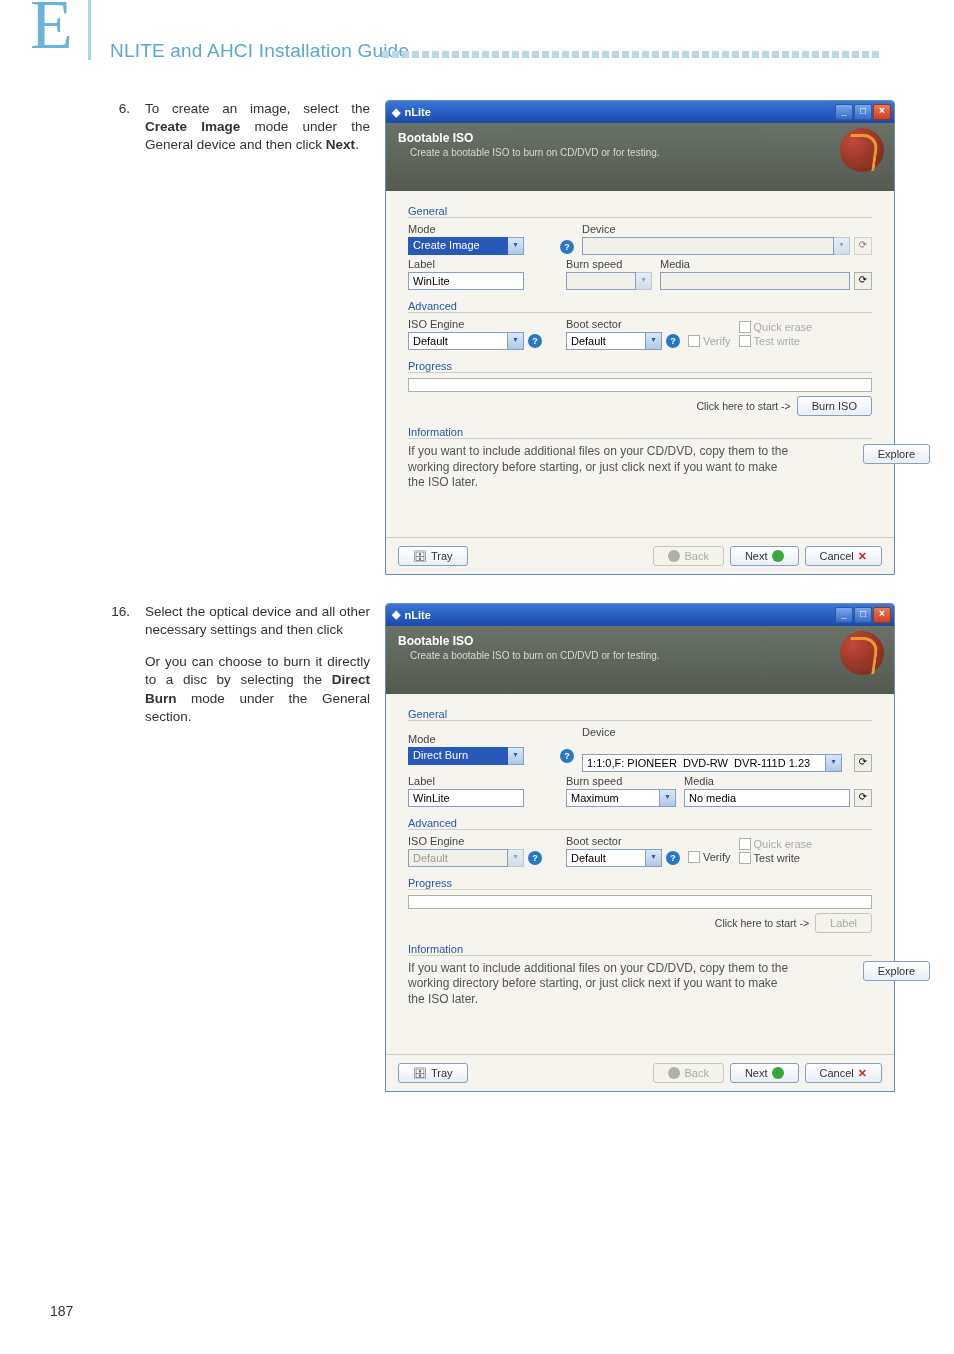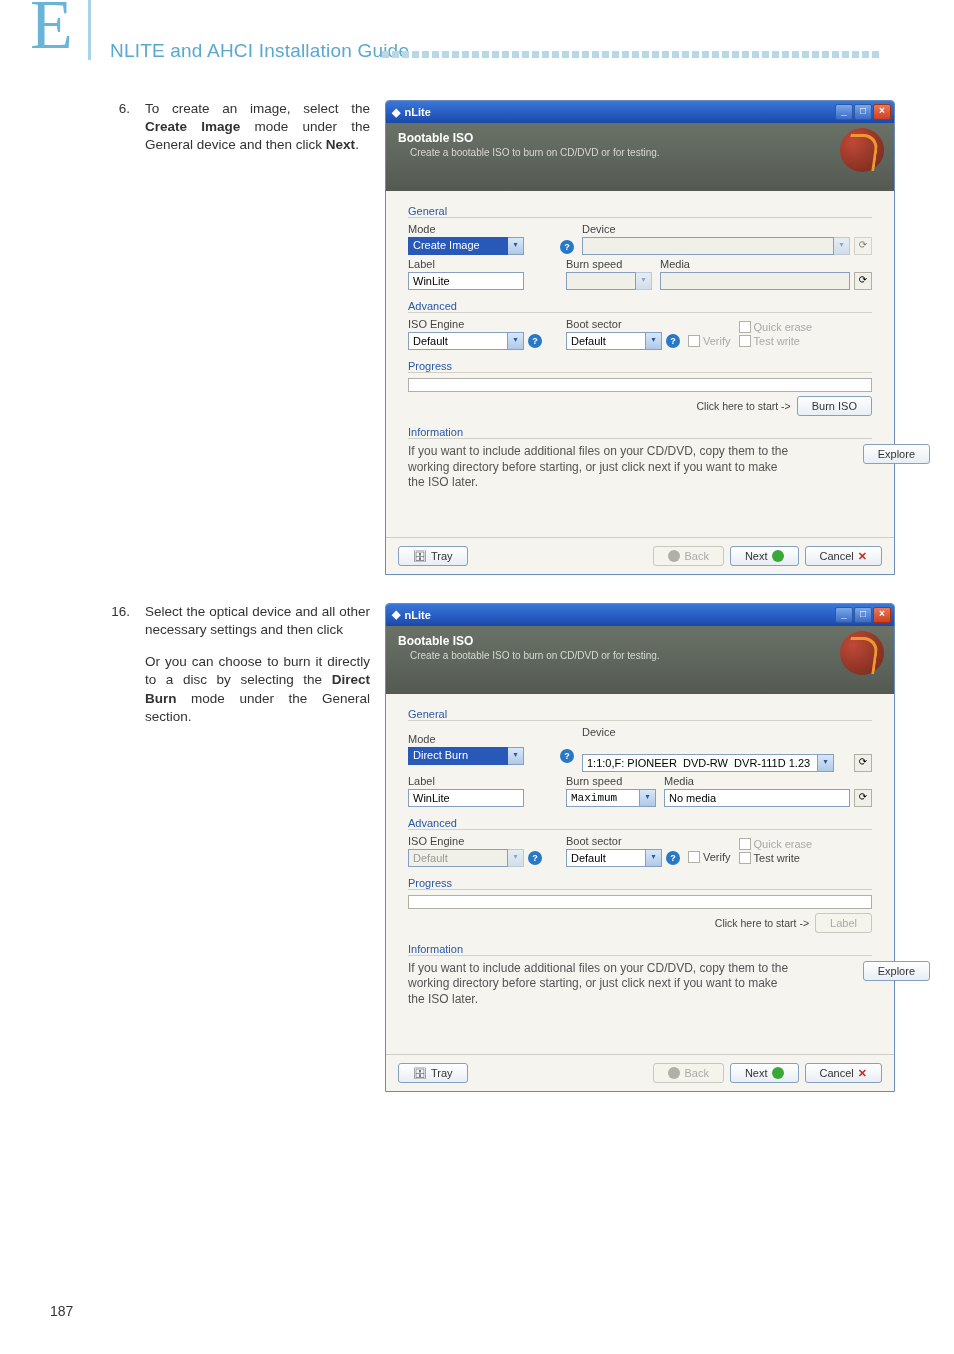--- a/index.html
+++ b/index.html
@@ -504,38 +504,38 @@
             <div class="combo">
               <div class="sel hl" style="width:100px;">Direct Burn</div>
               <div class="dd">▾</div>
             </div>
           </div>
           <div style="margin-left:-6px;margin-top:15px;">
               <div class="help-ic">?</div>
             </div>
           <div style="flex:1;">
             <span class="lbl">Device</span>
-            <div style="display:flex;gap:20px;margin-top:16px;">
+            <div style="display:flex;gap:12px;margin-top:16px;">
               <div class="combo" style="flex:1;">
                 <input class="txt-in" style="flex: 1 1 0%;" value="1:1:0,F: PIONEER  DVD-RW  DVR-111D 1.23">
                 <div class="dd">▾</div>
               </div>
               <div class="btn-ic">⟳</div>
             </div>
           </div>
         </div>
         <div class="form-row">
           <div class="col-l">
             <span class="lbl">Label</span>
             <input class="txt-in" style="width: 116px;" value="WinLite">
           </div>
           <div>
             <span class="lbl">Burn speed</span>
             <div class="combo">
-              <input class="txt-in" style="width: 74px; font-family: Liberation Mono, monospace;" value="Maximum">
+              <input class="txt-in" style="width: 94px;" value="Maximum">
               <div class="dd">▾</div>
             </div>
           </div>
           <div style="flex:1;">
             <span class="lbl">Media</span>
             <div style="display:flex;gap:4px;">
               <input class="txt-in" style="flex: 1 1 0%;" readonly="" value="No media">
               <div class="btn-ic">⟳</div>
             </div>
           </div>

